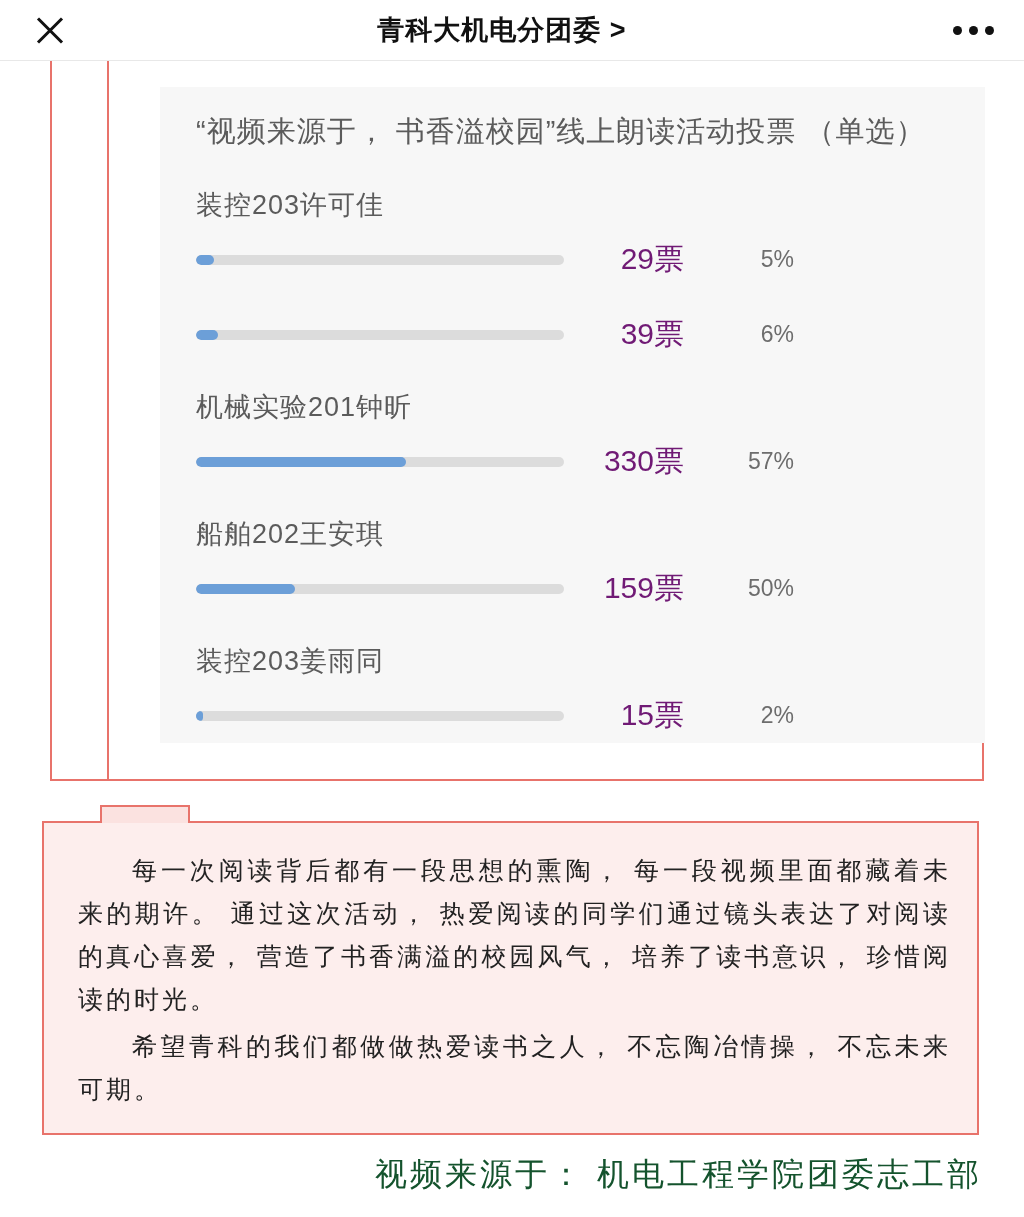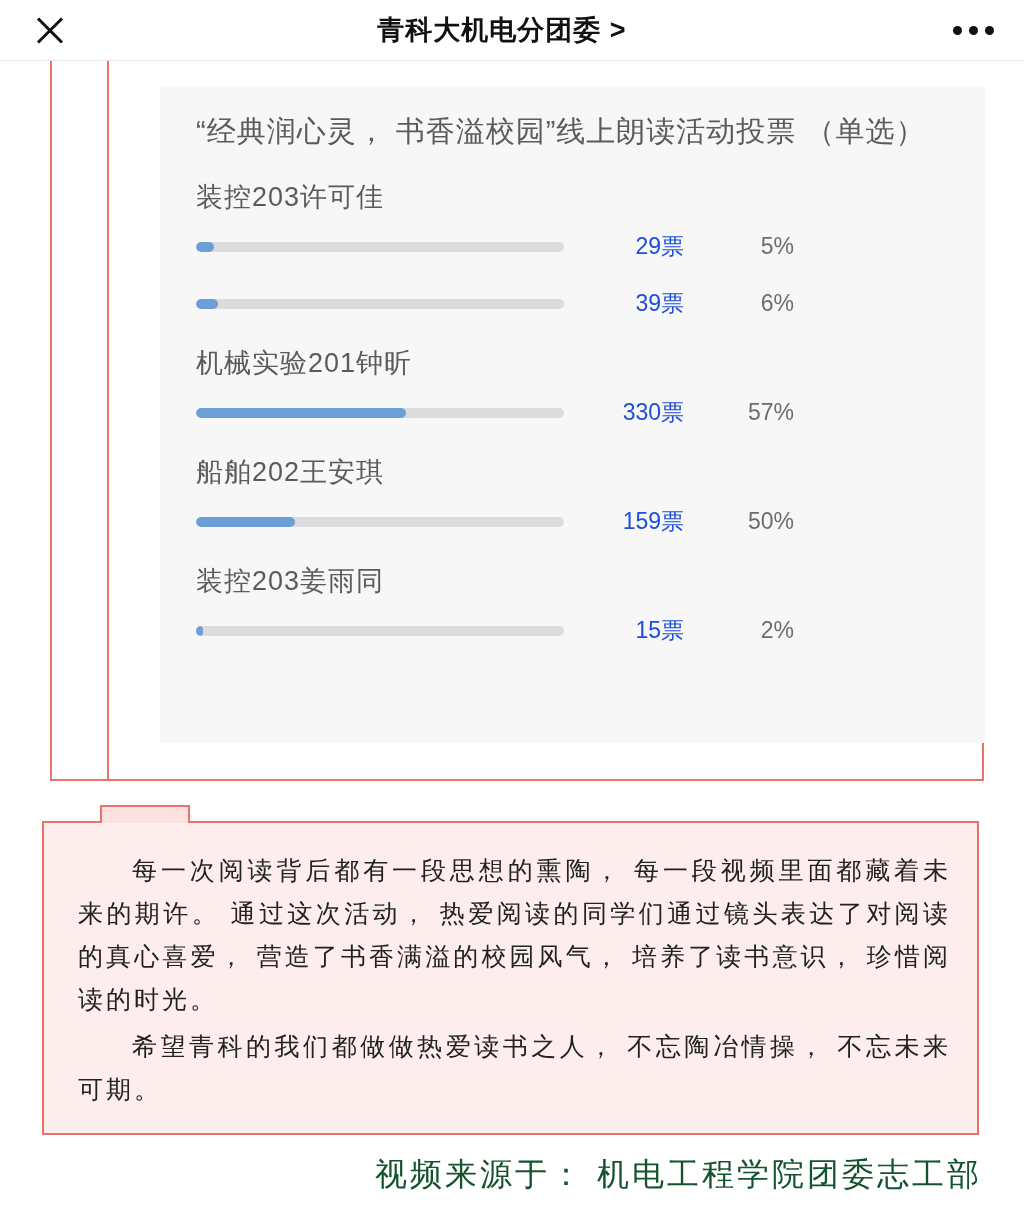--- a/index.html
+++ b/index.html
@@ -118,21 +118,21 @@
 
   .poll-question {
     font-size: 29px;
     line-height: 44px;
     color: #5b5b5b;
     padding-top: 22px;
     letter-spacing: 1px;
   }
 
   .option {
-    margin-top: 26px;
+    margin-top: 34px;
   }
   .option-label {
     font-size: 27px;
     color: #5b5b5b;
     letter-spacing: 1px;
   }
   .option-row {
     display: flex;
     align-items: center;
     margin-top: 16px;
@@ -146,22 +146,22 @@
     flex: 0 0 auto;
   }
   .bar-fill {
     height: 10px;
     border-radius: 5px;
     background: #6c9fd8;
   }
   .votes {
     width: 120px;
     text-align: right;
-    font-size: 23px;
-    color: #1d4ed8;
+    font-size: 30px;
+    color: #701a75;
     flex: 0 0 auto;
   }
   .pct {
     width: 110px;
     text-align: right;
     font-size: 23px;
     color: #6d6d6d;
     flex: 0 0 auto;
   }
 
@@ -222,21 +222,21 @@
 <div class="nav-sep"></div>
 
 <div class="content">
 
   <div class="poll-frame">
     <div class="poll-frame-inner-line"></div>
 
     <div class="poll-card">
       <div class="poll-card-topstrip"></div>
 
-      <div class="poll-question">“经典润心灵， 书香溢校园”线上朗读活动投票 （单选）</div>
+      <div class="poll-question">“视频来源于， 书香溢校园”线上朗读活动投票 （单选）</div>
 
       <div class="option">
         <div class="option-label">装控203许可佳</div>
         <div class="option-row">
           <div class="bar-track">
             <div class="bar-fill" style="width:5%"></div>
           </div>
           <div class="votes">29票</div>
           <div class="pct">5%</div>
         </div>

